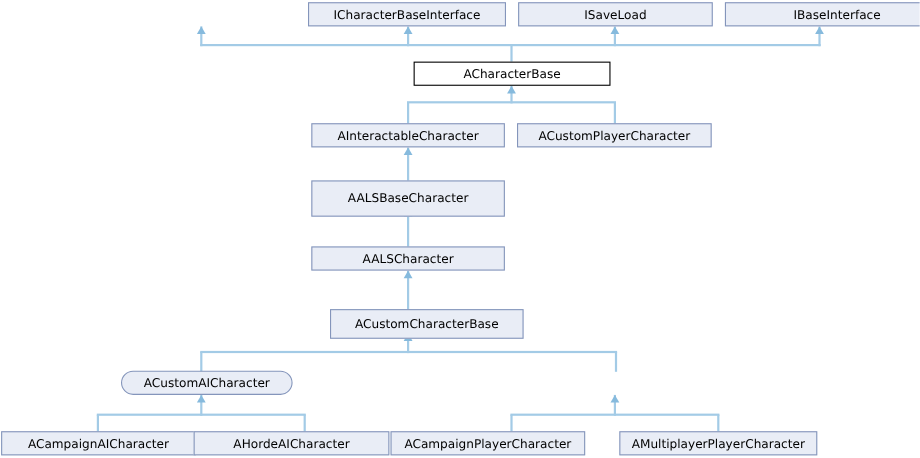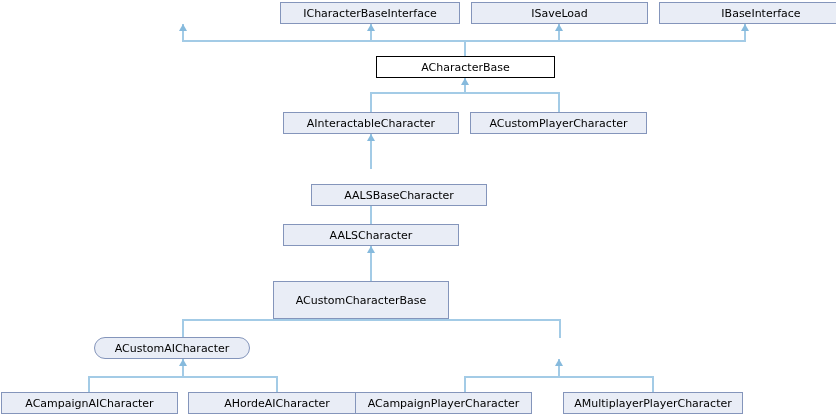--- a/index.html
+++ b/index.html
@@ -92,21 +92,21 @@
     <div class="arrowhead" style="left: 367px; top: 246px;"></div>
     <div class="arrowhead" style="left: 367px; top: 303px;"></div>
     <div class="arrowhead" style="left: 179px; top: 359px;"></div>
     <div class="arrowhead" style="left: 555px; top: 359px;"></div>
     <div class="node link" style="left: 280px; top: 2px; width: 180px; height: 22px;">ICharacterBaseInterface</div>
     <div class="node link" style="left: 471px; top: 2px; width: 177px; height: 22px;">ISaveLoad</div>
     <div class="node link" style="left: 659px; top: 2px; width: 204px; height: 22px;">IBaseInterface</div>
     <div class="node current" style="left: 376px; top: 56px; width: 179px; height: 22px;">ACharacterBase</div>
     <div class="node link" style="left: 283px; top: 112px; width: 176px; height: 22px;">AInteractableCharacter</div>
     <div class="node link" style="left: 470px; top: 112px; width: 177px; height: 22px;">ACustomPlayerCharacter</div>
-    <div class="node link" style="left: 283px; top: 184px; width: 176px; height: 22px; margin-left: 28px;">AALSBaseCharacter</div>
+    <div class="node link" style="left: 283px; top: 164px; width: 176px; height: 33px;">AALSBaseCharacter</div>
     <div class="node link" style="left: 283px; top: 224px; width: 176px; height: 22px;">AALSCharacter</div>
-    <div class="node link" style="left: 273px; top: 281px; width: 176px; height: 38px;">ACustomCharacterBase</div>
-    <div class="node link" style="left: 94px; top: 337px; width: 156px; height: 22px; border-radius: 11px;">ACustomAICharacter</div>
+    <div class="node link" style="left: 300px; top: 281px; width: 176px; height: 27px;">ACustomCharacterBase</div>
+    <div class="node link" style="left: 110px; top: 337px; width: 156px; height: 22px; border-radius: 11px;">ACustomAICharacter</div>
     <div class="node link" style="left: 1px; top: 392px; width: 177px; height: 22px;">ACampaignAICharacter</div>
-    <div class="node link" style="left: 188px; top: 392px; width: 178px; height: 22px;">AHordeAICharacter</div>
+    <div class="node link" style="left: 176px; top: 392px; width: 178px; height: 22px;">AHordeAICharacter</div>
     <div class="node link" style="left: 355px; top: 392px; width: 177px; height: 22px;">ACampaignPlayerCharacter</div>
     <div class="node link" style="left: 563px; top: 392px; width: 180px; height: 22px;">AMultiplayerPlayerCharacter</div>
   </div>
 
 </body></html>

